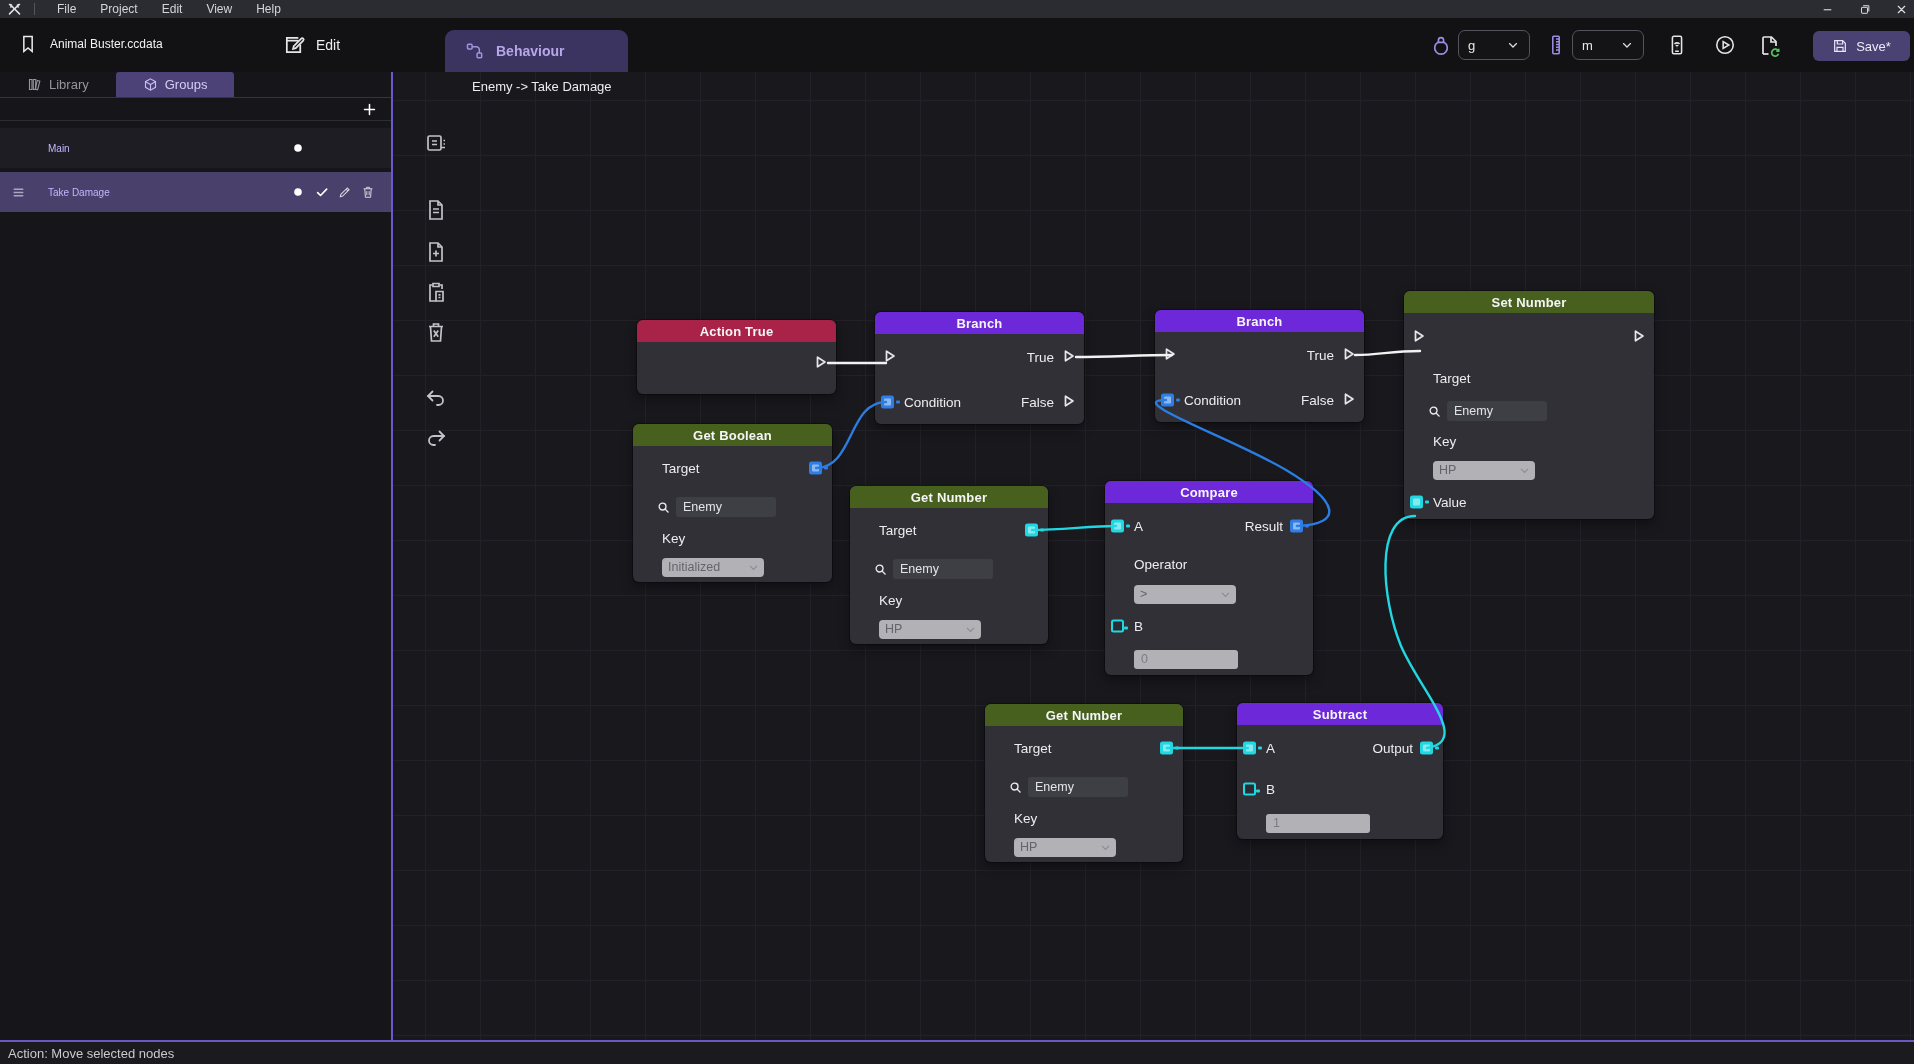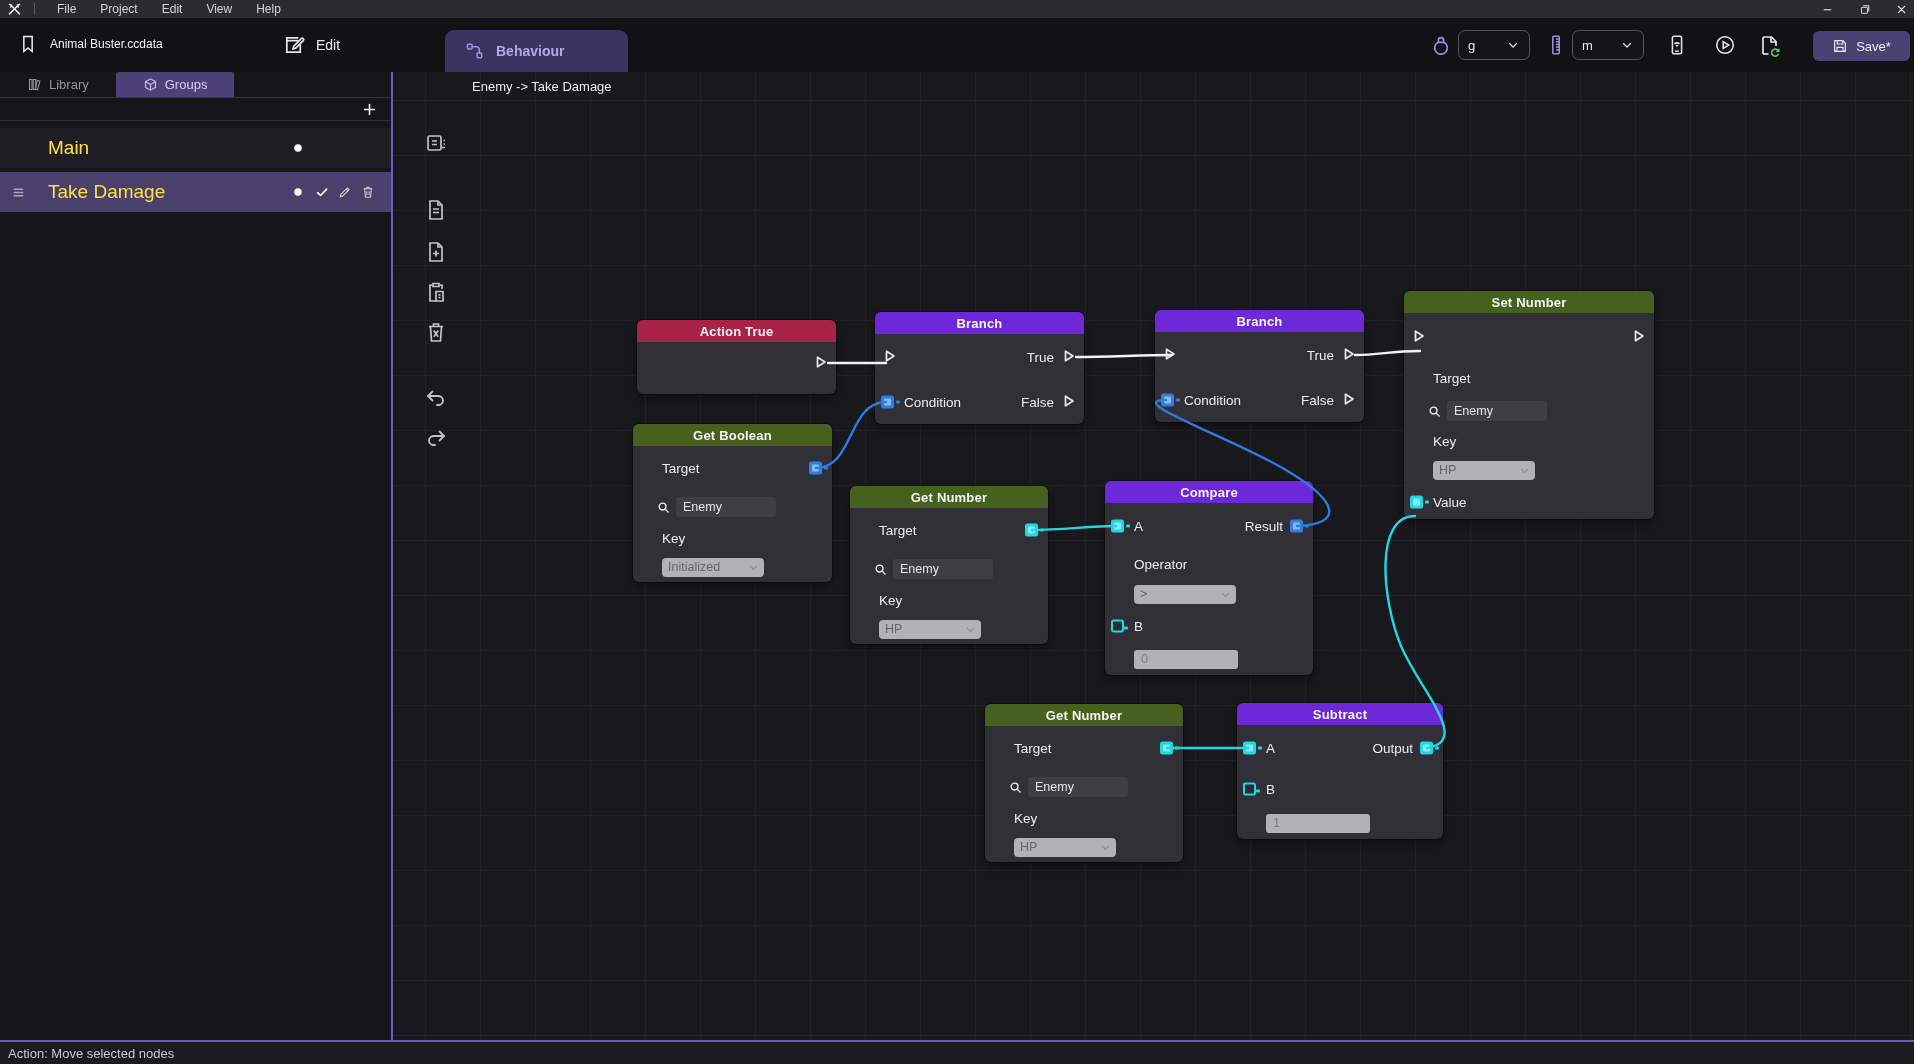--- a/index.html
+++ b/index.html
@@ -71,21 +71,21 @@
   
   .sidebar { position:absolute; left:0; top:72px; width:393px; height:968px; background:#15151a; border-right:2px solid #6a5ad0; z-index:20; }
   .sb-tabs { height:26px; display:flex; align-items:stretch; border-bottom:1px solid #34343b; }
   .sb-tab { display:flex; align-items:center; gap:7px; padding:0 27px; font-size:13px; color:#96969e; cursor:pointer; }
   .sb-tab .ic { width:15px; height:15px; }
   .sb-tab.active { background:#4c4277; color:#d9cdf6; border-radius:3px 3px 0 0; }
   .sb-tab.active .ic { color:#cabcf0; }
   .sb-addrow { height:23px; border-bottom:1px solid #2d2d34; position:relative; }
   .sb-add { position:absolute; right:13px; top:3px; width:17px; height:17px; color:#fff; cursor:pointer; }
   .sb-list { margin-top:7px; }
-  .sb-item { height:40px; margin-bottom:4px; background:#1d1d23; display:flex; align-items:center; position:relative; font-size:19px; color:#fde047; cursor:pointer; }
+  .sb-item { height:40px; margin-bottom:4px; background:#1d1d23; display:flex; align-items:center; position:relative; font-size:10px; color:#c4b5fd; cursor:pointer; }
   .sb-item.selected { background:#49406b; }
   .sb-item .label { margin-left:48px; }
   .sb-item .drag { position:absolute; left:11px; top:14px; width:15px; height:13px; color:#aaa7bd; }
   .it { position:absolute; top:50%; transform:translateY(-50%); width:14px; height:14px; color:#fff; cursor:pointer; }
   .it.pos1 { right:86px; } .it.pos2 { right:62px; } .it.pos3 { right:39px; } .it.pos4 { right:16px; }
   .it.dim { color:#d8d8dc; }
 
   
   .statusbar { position:absolute; left:0; top:1040px; width:1914px; height:24px; background:#1a1a1f; border-top:2px solid #665ac2; z-index:41; display:flex; align-items:center; padding-left:8px; font-size:13px; color:#c9c9cf; }
 </style>

